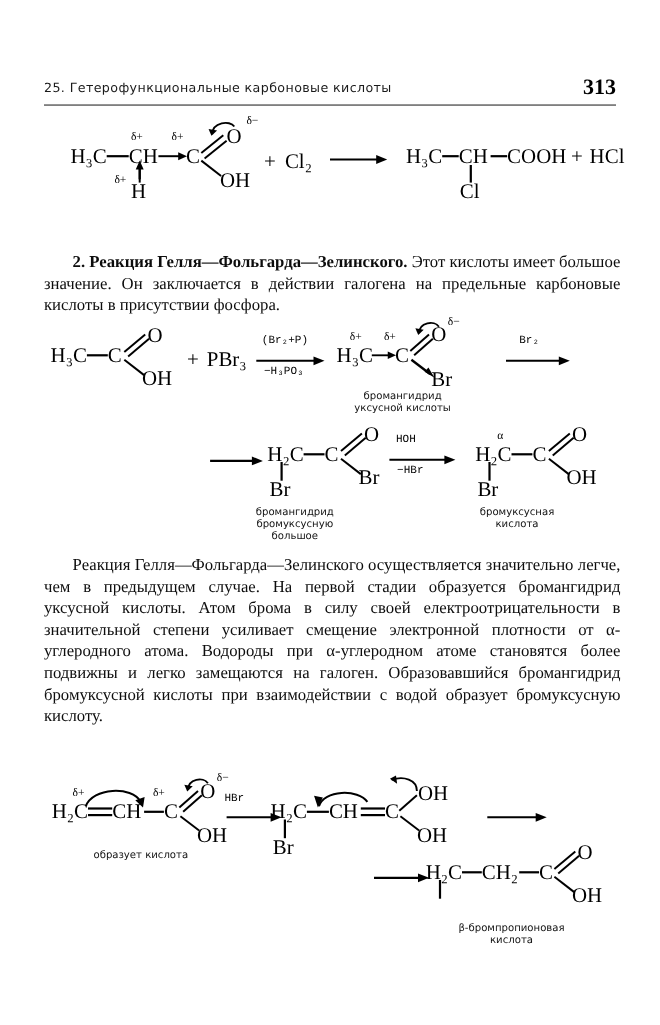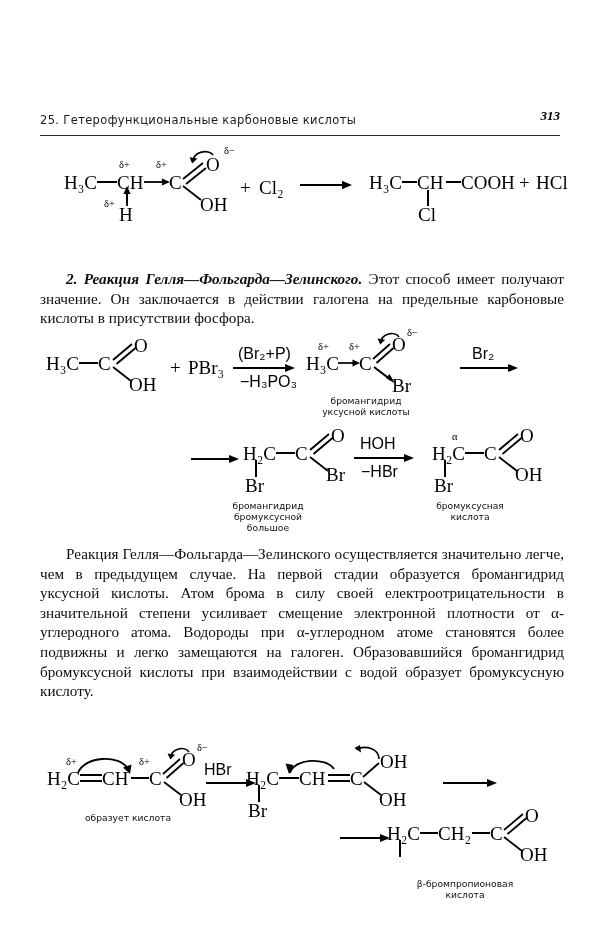--- a/index.html
+++ b/index.html
@@ -12,21 +12,20 @@
     height: 932px;
     position: relative;
     overflow: hidden;
     font-family: "Liberation Serif", serif;
     color: #111111;
   }
   .page {
     position: absolute;
     inset: 0;
     background: #ffffff;
-    margin-top: 40px;
   }
 
   
   .runhead {
     position: absolute;
     left: 40px;
     top: 72px;
     width: 520px;
     height: 24px;
   }
@@ -39,23 +38,22 @@
     letter-spacing: .35px;
     color: #1a1a1a;
     white-space: nowrap;
   }
   .runhead-folio {
     position: absolute;
     right: 0;
     top: -4px;
     font-family: "Liberation Serif", serif;
     font-weight: bold;
-    font-size: 13px;
+    font-size: 20px;
     color: #000;
-    font-style: italic;
   }
   .runhead-rule {
     position: absolute;
     left: 0;
     right: 0;
     top: 23px;
     border-top: 1.6px solid #2b2b2b;
   }
 
   
@@ -65,21 +63,20 @@
     left: 40px;
     font-family: "Liberation Serif", serif;
     font-size: 15.2px;
     line-height: 19.6px;
     text-align: justify;
     text-justify: inter-word;
     color: #0d0d0d;
   }
   .para .indent { display: inline-block; width: 26px; }
   .runin {
-    font-style: italic;
     font-weight: bold;
   }
 
   
   .scheme {
     position: absolute;
     left: 0;
     top: 0;
   }
   .atom {
@@ -102,22 +99,22 @@
     position: absolute;
     font-family: "DejaVu Sans", sans-serif;
     font-size: 9.2px;
     line-height: 11.4px;
     color: #111;
     text-align: center;
     white-space: nowrap;
   }
   .cond {
     position: absolute;
-    font-family: Liberation Sans, sans-serif;
-    font-size: 16px;
+    font-family: Liberation Mono, monospace;
+    font-size: 10px;
     color: #000;
     white-space: nowrap;
     line-height: 1;
   }
   .bond {
     position: absolute;
     background: #000;
   }
   svg.ink { position: absolute; overflow: visible; }
   svg.ink path, svg.ink line, svg.ink polygon { vector-effect: non-scaling-stroke; }
@@ -188,21 +185,21 @@
     <div class="atom" style="left:461px; top:133px;">COOH</div>
     <div class="bond" style="left:427px; top:150px; width:2px; height:16px;"></div>
     <div class="atom" style="left:418px; top:165px;">Cl</div>
 
     <div class="atom" style="left:519px; top:133px;">+</div>
     <div class="atom" style="left:536px; top:133px;">HCl</div>
   </div>
 
 
   <div class="para" style="top:229px;">
-    <span class="indent"></span><span class="runin">2. Реакция Гелля—Фольгарда—Зелинского.</span><span> Этот способ имеет получают значение. Он заключается в действии галогена на предельные карбоновые кислоты в присутствии фосфора.</span>
+    <span class="indent"></span><span class="runin">2. Реакция Гелля—Фольгарда—Зелинского.</span><span> Этот кислоты имеет большое значение. Он заключается в действии галогена на предельные карбоновые кислоты в присутствии фосфора.</span>
   </div>
 
   <div class="scheme">
 
     <div class="atom" style="left:46px; top:314px;">H₃C</div>
     <div class="bond" style="left:79px; top:322px; width:19px; height:2px;"></div>
     <div class="atom" style="left:98px; top:314px;">C</div>
     <svg class="ink" style="left:112px; top:298px;" width="30" height="26" viewBox="0 0 30 26">
       <line x1="1" y1="22" x2="20" y2="6" stroke="#000" stroke-width="1.8"></line>
       <line x1="4.5" y1="26" x2="23.5" y2="10" stroke="#000" stroke-width="1.8"></line>
@@ -272,21 +269,21 @@
     </svg>
     <div class="atom" style="left:331px; top:386px;">O</div>
     <svg class="ink" style="left:310px; top:417px;" width="26" height="20" viewBox="0 0 26 20">
       <line x1="0" y1="0" x2="18" y2="14" stroke="#000" stroke-width="1.8"></line>
     </svg>
     <div class="atom" style="left:326px; top:425px;">Br</div>
     <div class="bond" style="left:255px; top:420px; width:2px; height:17px;"></div>
     <div class="atom" style="left:245px; top:436px;">Br</div>
 
     <div class="caption" style="left:203px; top:460px; width:130px;">бромангидрид</div>
-    <div class="caption" style="left:203px; top:471px; width:130px;">бромуксусной</div>
+    <div class="caption" style="left:203px; top:471px; width:130px;">бромуксусную</div>
     <div class="caption" style="left:203px; top:482px; width:130px;">большое</div>
 
     <div class="cond" style="left:360px; top:396px;text-align:right;">HOH</div>
     <svg class="ink" style="left:354px; top:412px;" width="60" height="12" viewBox="0 0 60 12">
       <line x1="0" y1="6" x2="52" y2="6" stroke="#000" stroke-width="1.8"></line>
       <polygon points="60,6 50,2 50,10" fill="#000"></polygon>
     </svg>
     <div class="cond" style="left:361px; top:424px;">−HBr</div>
 
     <div class="atom" style="left:432px; top:404px;">H₂C</div>

